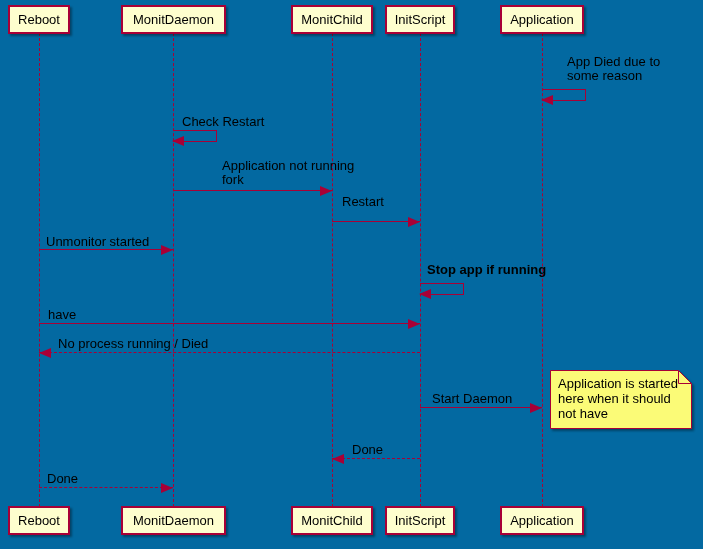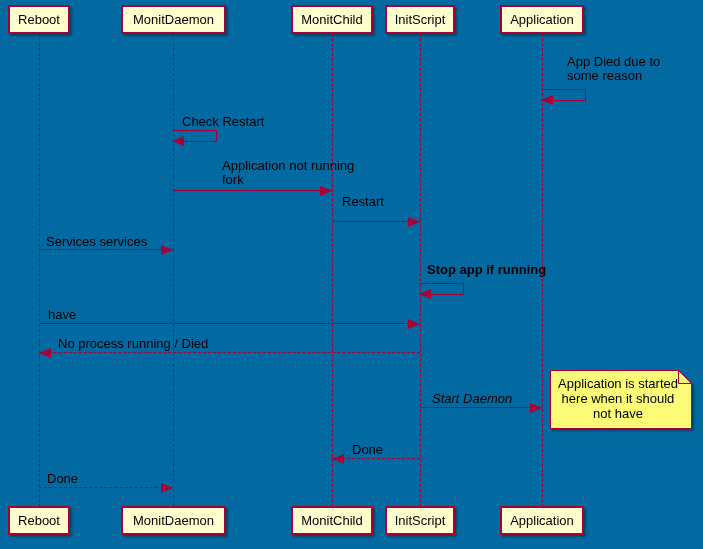--- a/index.html
+++ b/index.html
@@ -39,21 +39,21 @@
   .selfmsg {
     position:absolute; width:44px; height:12px; z-index:2;
     border:1px solid #A80036; border-left:none;
   }
   .selfmsg .head.self {
     left:-1px; bottom:-5px;
     border-width:5px 12px 5px 0;
     border-color:transparent #A80036 transparent transparent;
     top:auto;
   }
-  .note { position:absolute; z-index:3;text-align:center; }
+  .note { position:absolute; z-index:3; }
   .note svg { display:block; filter:drop-shadow(2px 2px 1px rgba(0,0,0,0.35)); }
   .note-text { position:absolute; top:6px; left:8px; line-height:15px; white-space:pre-line; }
 </style>
 </head>
 <body>
 
 <div class="diagram">
 
   <div class="lifeline" style="left:39px;"></div>
   <div class="lifeline" style="left:173px;"></div>
@@ -92,41 +92,41 @@
 fork</div>
   <div class="arrow" style="left:173px; top:190px; width:159px;">
       <span class="head right"></span>
     </div>
 
   <div class="msg-label" style="left:342px; top:195px;">Restart</div>
   <div class="arrow" style="left:332px; top:221px; width:88px;">
       <span class="head right"></span>
     </div>
 
-  <div class="msg-label" style="left:46px; top:235px;">Services services</div>
+  <div class="msg-label" style="left:46px; top:235px;">Unmonitor started</div>
   <div class="arrow" style="left:39px; top:249px; width:134px;">
       <span class="head right"></span>
     </div>
 
   <div class="msg-label" style="left:427px; top:263px;font-weight:bold;">Stop app if running</div>
   <div class="selfmsg" style="left:420px; top:283px;">
       <span class="head self"></span>
     </div>
 
   <div class="msg-label" style="left:48px; top:308px;">have</div>
   <div class="arrow" style="left:39px; top:323px; width:381px;">
       <span class="head right"></span>
     </div>
 
   <div class="msg-label" style="left:58px; top:337px;">No process running / Died</div>
   <div class="arrow dashed" style="left:39px; top:352px; width:381px;">
       <span class="head left"></span>
     </div>
 
-  <div class="msg-label" style="left:432px; top:392px;font-style:italic;">Start Daemon</div>
+  <div class="msg-label" style="left:432px; top:392px;">Start Daemon</div>
   <div class="arrow" style="left:420px; top:407px; width:122px;">
       <span class="head right"></span>
     </div>
 
   <div class="note" style="left:550px; top:370px; width:142px; height:59px;">
     <svg width="142" height="59" viewBox="0 0 142 59">
       <path d="M0.5,0.5 L128.5,0.5 L141.5,13.5 L141.5,58.5 L0.5,58.5 Z" fill="#FBFB77" stroke="#A80036" stroke-width="1"></path>
       <path d="M128.5,0.5 L128.5,13.5 L141.5,13.5" fill="none" stroke="#A80036" stroke-width="1"></path>
     </svg>
     <div class="note-text">Application is started

